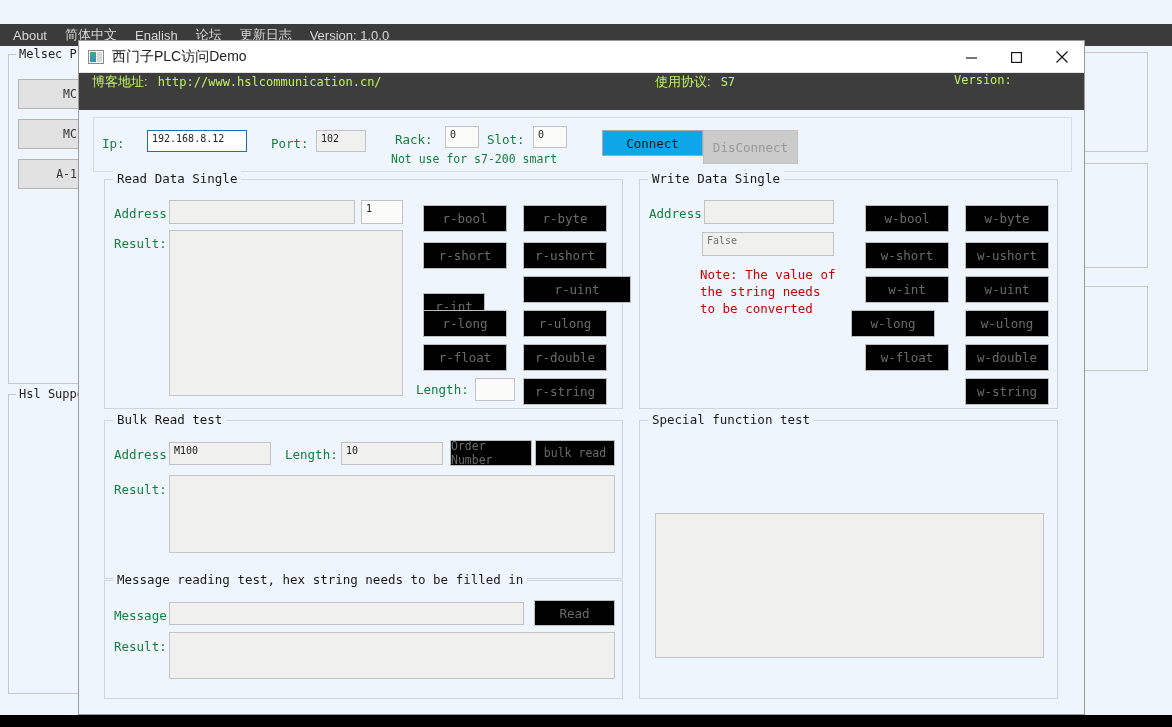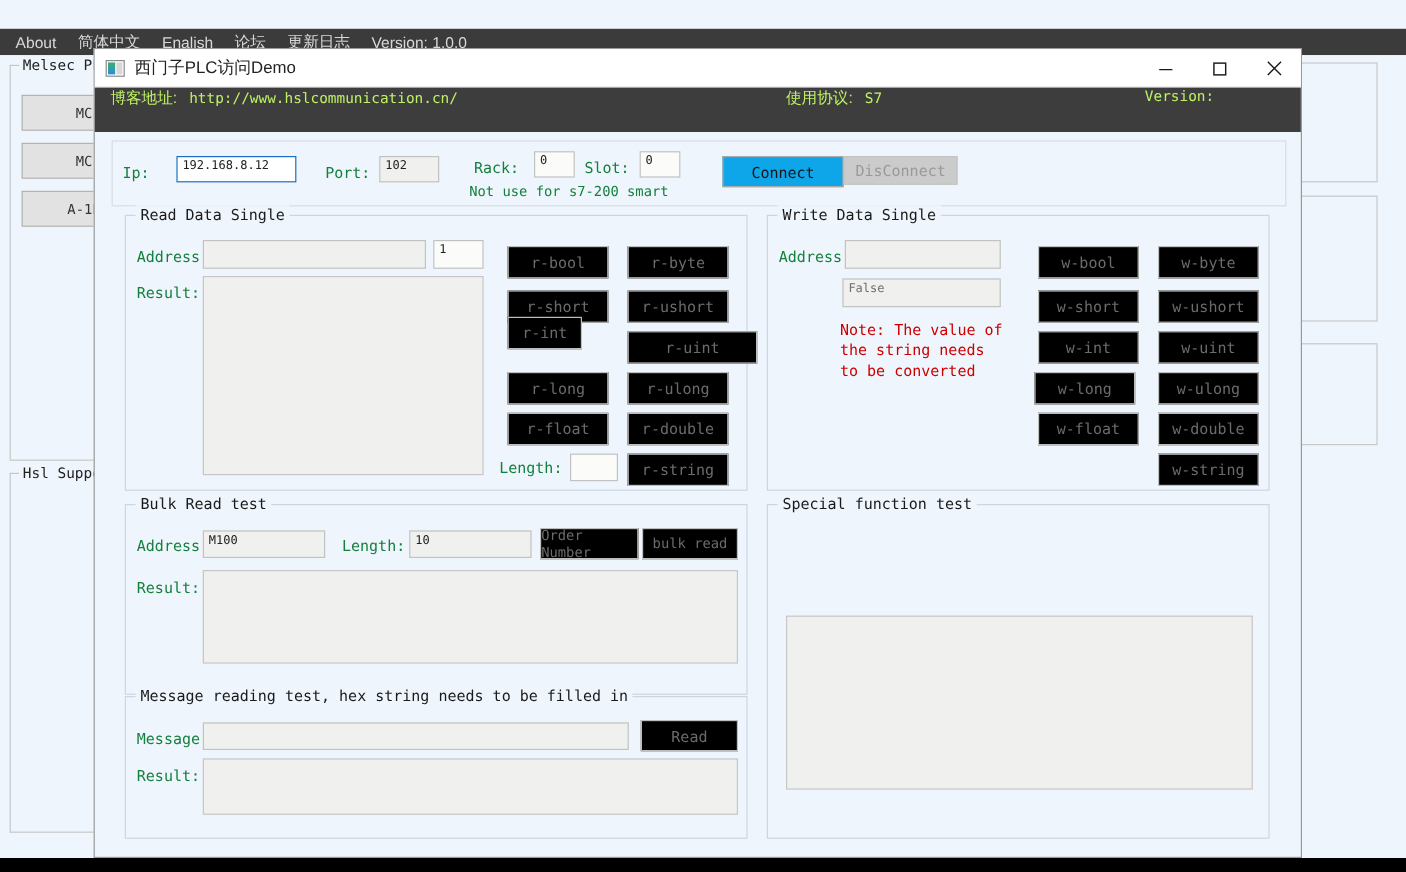--- a/index.html
+++ b/index.html
@@ -274,40 +274,40 @@
 
     <span class="fl mono" style="left:301px; top:14px;">Rack:</span>
     <div class="tbox white mono" style="left:351px; top:8px; width:34px; height:22px;">0</div>
 
     <span class="fl mono" style="left:393px; top:14px;">Slot:</span>
     <div class="tbox white mono" style="left:439px; top:8px; width:34px; height:22px;">0</div>
 
     <span class="fl mono" style="left:297px; top:34px; font-size:11.5px;">Not use for s7-200 smart</span>
 
     <div class="btn enabled mono" style="left:508px; top:12px; width:101px; height:26px;">Connect</div>
-    <div class="btn disabled mono" style="left:609px; top:12px; width:95px; height:24px;">DisConnect</div>
+    <div class="btn disabled mono" style="left:609px; top:12px; width:95px; height:34px;">DisConnect</div>
   </div>
 
   <div class="gbox" style="left:25px; top:138px; width:519px; height:230px;">
     <div class="gt mono">Read Data Single</div>
 
     <span class="fl mono" style="left:9px; top:26px;">Address:</span>
     <div class="tbox mono" style="left:64px; top:20px; width:186px; height:24px;"></div>
     <div class="tbox white mono" style="left:256px; top:20px; width:42px; height:24px;">1</div>
 
     <span class="fl mono" style="left:9px; top:56px;">Result:</span>
     <div class="resultbox mono" style="left:64px; top:50px; width:234px; height:166px; font-size:12px; padding:3px;"></div>
 
     <div class="btn mono" style="left:318px; top:25px; width:84px; height:27px;">r-bool</div>
     <div class="btn mono" style="left:418px; top:25px; width:84px; height:27px;">r-byte</div>
 
     <div class="btn mono" style="left:318px; top:62px; width:84px; height:27px;">r-short</div>
     <div class="btn mono" style="left:418px; top:62px; width:84px; height:27px;">r-ushort</div>
 
-    <div class="btn mono" style="left:318px; top:84px; width:62px; height:27px;text-align:center;">r-int</div>
+    <div class="btn mono" style="left:318px; top:113px; width:62px; height:27px;text-align:center;">r-int</div>
     <div class="btn mono" style="left:418px; top:96px; width:108px; height:27px;">r-uint</div>
 
     <div class="btn mono" style="left:318px; top:130px; width:84px; height:27px;">r-long</div>
     <div class="btn mono" style="left:418px; top:130px; width:84px; height:27px;">r-ulong</div>
 
     <div class="btn mono" style="left:318px; top:164px; width:84px; height:27px;">r-float</div>
     <div class="btn mono" style="left:418px; top:164px; width:84px; height:27px;">r-double</div>
 
     <span class="fl mono" style="left:311px; top:202px;">Length:</span>
     <div class="tbox white mono" style="left:370px; top:198px; width:40px; height:23px;"></div>
@@ -325,21 +325,21 @@
 
     <div class="btn mono" style="left:225px; top:25px; width:84px; height:27px;">w-bool</div>
     <div class="btn mono" style="left:325px; top:25px; width:84px; height:27px;">w-byte</div>
 
     <div class="btn mono" style="left:225px; top:62px; width:84px; height:27px;">w-short</div>
     <div class="btn mono" style="left:325px; top:62px; width:84px; height:27px;">w-ushort</div>
 
     <div class="btn mono" style="left:225px; top:96px; width:84px; height:27px;">w-int</div>
     <div class="btn mono" style="left:325px; top:96px; width:84px; height:27px;">w-uint</div>
 
-    <div class="btn mono" style="left:222px; top:130px; width:84px; height:27px;">w-long</div>
+    <div class="btn mono" style="left:211px; top:130px; width:84px; height:27px;">w-long</div>
     <div class="btn mono" style="left:325px; top:130px; width:84px; height:27px;">w-ulong</div>
 
     <div class="btn mono" style="left:225px; top:164px; width:84px; height:27px;">w-float</div>
     <div class="btn mono" style="left:325px; top:164px; width:84px; height:27px;">w-double</div>
 
     <div class="btn mono" style="left:325px; top:198px; width:84px; height:27px;">w-string</div>
   </div>
 
   <div class="gbox" style="left:25px; top:379px; width:519px; height:159px;">
     <div class="gt mono">Bulk Read test</div>

